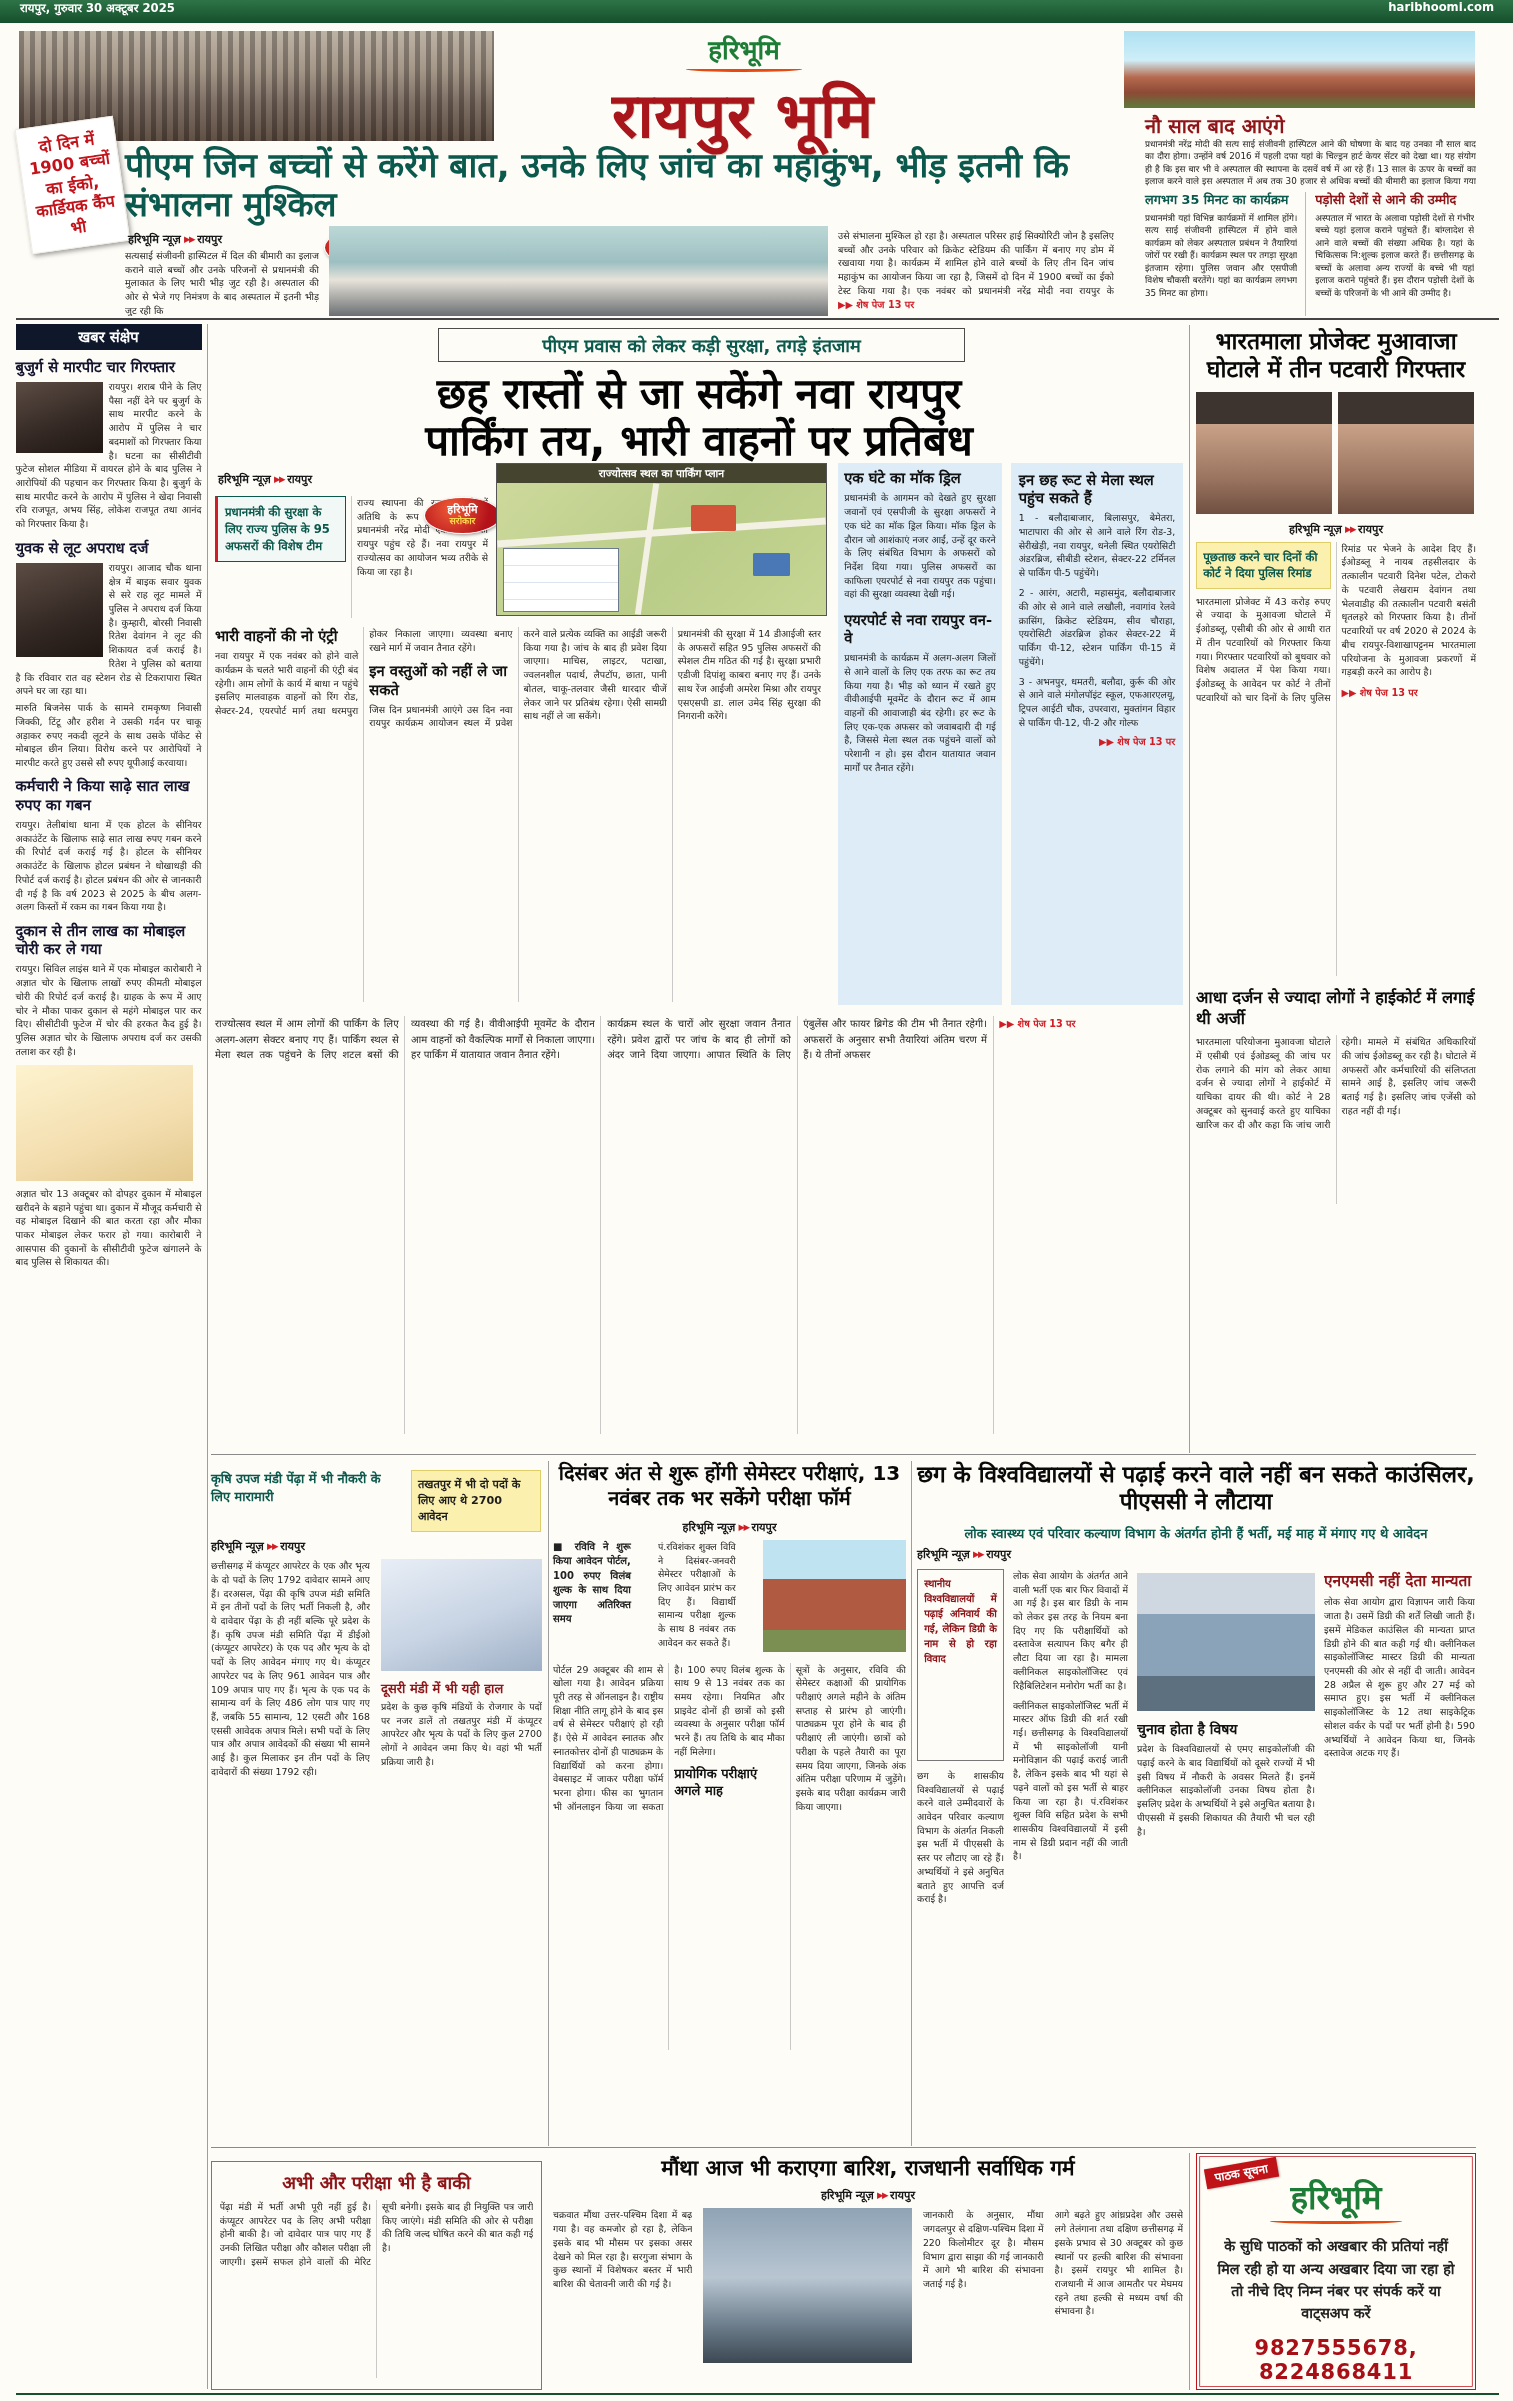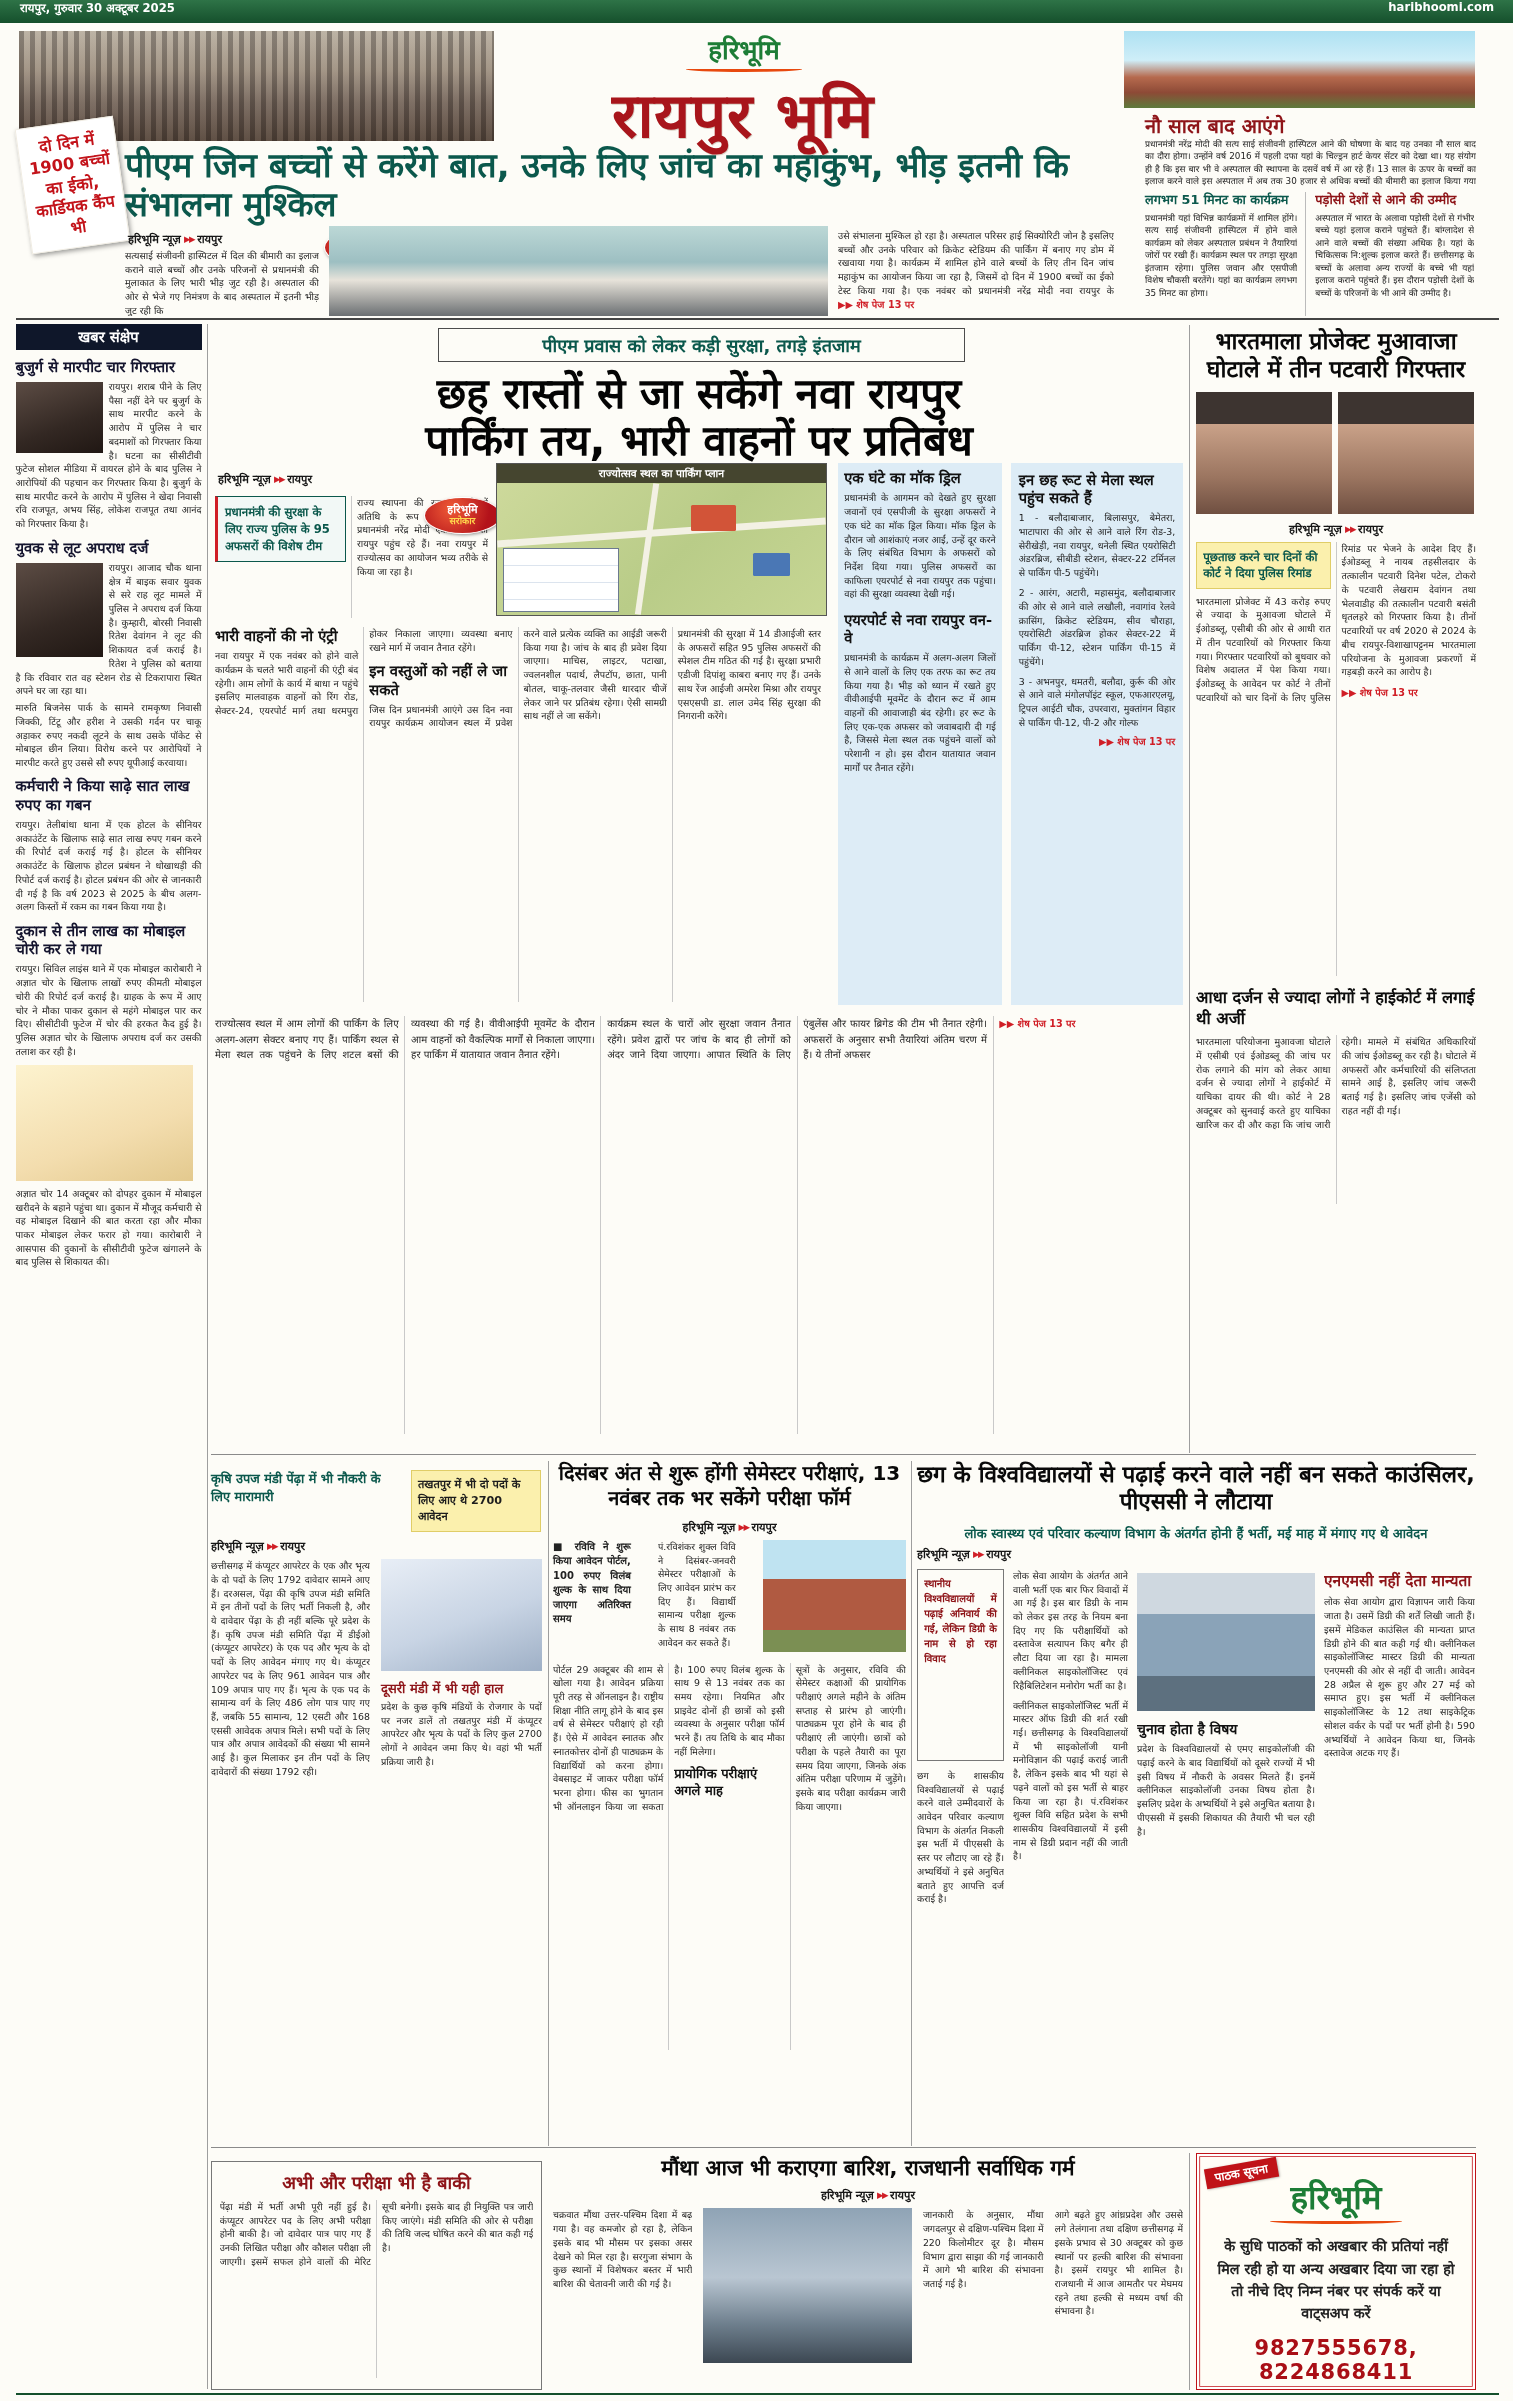--- a/index.html
+++ b/index.html
@@ -94,21 +94,21 @@
   <div class="abs ph ph-hosp" style="left:329px;top:226px;width:499px;height:90px"></div>
   <div class="abs t12 jt ovh" style="left:838px;top:229px;width:276px;height:87px">
     <span>उसे संभालना मुश्किल हो रहा है। अस्पताल परिसर हाई सिक्योरिटी जोन है इसलिए बच्चों और उनके परिवार को क्रिकेट स्टेडियम की पार्किंग में बनाए गए डोम में रखवाया गया है। कार्यक्रम में शामिल होने वाले बच्चों के लिए तीन दिन जांच महाकुंभ का आयोजन किया जा रहा है, जिसमें दो दिन में 1900 बच्चों का ईको टेस्ट किया गया है। एक नवंबर को प्रधानमंत्री नरेंद्र मोदी नवा रायपुर के</span>
     <span class="more"><span>▶▶</span> <span>शेष पेज 13 पर</span></span>
   </div>
 
   <div class="abs maroon b" style="left:1145px;top:112px;font-size:20px">नौ साल बाद आएंगे</div>
   <div class="abs t11 jt ovh" style="left:1145px;top:138px;width:331px;height:50px">प्रधानमंत्री नरेंद्र मोदी की सत्य साई संजीवनी हास्पिटल आने की घोषणा के बाद यह उनका नौ साल बाद का दौरा होगा। उन्होंने वर्ष 2016 में पहली दफा यहां के चिल्ड्रन हार्ट केयर सेंटर को देखा था। यह संयोग ही है कि इस बार भी वे अस्पताल की स्थापना के दसवें वर्ष में आ रहे हैं। 13 साल के ऊपर के बच्चों का इलाज करने वाले इस अस्पताल में अब तक 30 हजार से अधिक बच्चों की बीमारी का इलाज किया गया है।</div>
   <div class="abs" style="left:1145px;top:192px;width:331px;height:124px;display:flex;gap:9.3px">
     <div style="width:161px;border-right:0.8px solid #bbb;padding-right:7.7px">
-      <div class="teal b" style="font-size:12.8px;line-height:1.3;margin-bottom:3.1px">लगभग 51 मिनट का कार्यक्रम</div>
+      <div class="teal b" style="font-size:12.8px;line-height:1.3;margin-bottom:3.1px">लगभग 35 मिनट का कार्यक्रम</div>
       <div class="t11 jt ovh" style="height:85px">प्रधानमंत्री यहां विभिन्न कार्यक्रमों में शामिल होंगे। सत्य साई संजीवनी हास्पिटल में होने वाले कार्यक्रम को लेकर अस्पताल प्रबंधन ने तैयारियां जोरों पर रखी हैं। कार्यक्रम स्थल पर तगड़ा सुरक्षा इंतजाम रहेगा। पुलिस जवान और एसपीजी विशेष चौकसी बरतेंगे। यहां का कार्यक्रम लगभग 35 मिनट का होगा।</div>
     </div>
     <div style="width:159px">
       <div class="maroon b" style="font-size:12.8px;line-height:1.3;margin-bottom:3.1px">पड़ोसी देशों से आने की उम्मीद</div>
       <div class="t11 jt ovh" style="height:85px">अस्पताल में भारत के अलावा पड़ोसी देशों से गंभीर बच्चे यहां इलाज कराने पहुंचते हैं। बांग्लादेश से आने वाले बच्चों की संख्या अधिक है। यहां के चिकित्सक नि:शुल्क इलाज करते हैं। छत्तीसगढ़ के बच्चों के अलावा अन्य राज्यों के बच्चे भी यहां इलाज कराने पहुंचते हैं। इस दौरान पड़ोसी देशों के बच्चों के परिजनों के भी आने की उम्मीद है।</div>
     </div>
   </div>
 
   <div class="abs hline" style="left:15.5px;top:318px;width:1483px"></div>
 
@@ -134,21 +134,21 @@
 
     <div>
       <div class="brief-hd">कर्मचारी ने किया साढ़े सात लाख रुपए का गबन</div>
       <div class="t12 jt">रायपुर। तेलीबांधा थाना में एक होटल के सीनियर अकाउंटेंट के खिलाफ साढ़े सात लाख रुपए गबन करने की रिपोर्ट दर्ज कराई गई है। होटल के सीनियर अकाउंटेंट के खिलाफ होटल प्रबंधन ने धोखाधड़ी की रिपोर्ट दर्ज कराई है। होटल प्रबंधन की ओर से जानकारी दी गई है कि वर्ष 2023 से 2025 के बीच अलग-अलग किस्तों में रकम का गबन किया गया है।</div>
     </div>
 
     <div>
       <div class="brief-hd">दुकान से तीन लाख का मोबाइल चोरी कर ले गया</div>
       <div class="t12 jt">रायपुर। सिविल लाइंस थाने में एक मोबाइल कारोबारी ने अज्ञात चोर के खिलाफ लाखों रुपए कीमती मोबाइल चोरी की रिपोर्ट दर्ज कराई है। ग्राहक के रूप में आए चोर ने मौका पाकर दुकान से महंगे मोबाइल पार कर दिए। सीसीटीवी फुटेज में चोर की हरकत कैद हुई है। पुलिस अज्ञात चोर के खिलाफ अपराध दर्ज कर उसकी तलाश कर रही है।</div>
       <div class="ph ph-cartoon" style="width:177px;height:116px;margin:6.2px 0"></div>
-      <div class="t12 jt">अज्ञात चोर 14 अक्टूबर को दोपहर दुकान में मोबाइल खरीदने के बहाने पहुंचा था। दुकान में मौजूद कर्मचारी से वह मोबाइल दिखाने की बात करता रहा और मौका पाकर मोबाइल लेकर फरार हो गया। कारोबारी ने आसपास की दुकानों के सीसीटीवी फुटेज खंगालने के बाद पुलिस से शिकायत की।</div>
+      <div class="t12 jt">अज्ञात चोर 13 अक्टूबर को दोपहर दुकान में मोबाइल खरीदने के बहाने पहुंचा था। दुकान में मौजूद कर्मचारी से वह मोबाइल दिखाने की बात करता रहा और मौका पाकर मोबाइल लेकर फरार हो गया। कारोबारी ने आसपास की दुकानों के सीसीटीवी फुटेज खंगालने के बाद पुलिस से शिकायत की।</div>
     </div>
   </div>
   <div class="abs vline" style="left:207px;top:324px;height:2065px"></div>
 
   <div class="abs kicker" style="left:438px;top:328px;width:527px;height:34px">पीएम प्रवास को लेकर कड़ी सुरक्षा, तगड़े इंतजाम</div>
   <div class="abs main-hl ctr" style="left:215px;top:370px;width:968px">
     <div>छह रास्तों से जा सकेंगे नवा रायपुर</div>
     <div>पार्किंग तय, भारी वाहनों पर प्रतिबंध</div>
   </div>
   <div class="abs byline" style="left:218px;top:471px">

